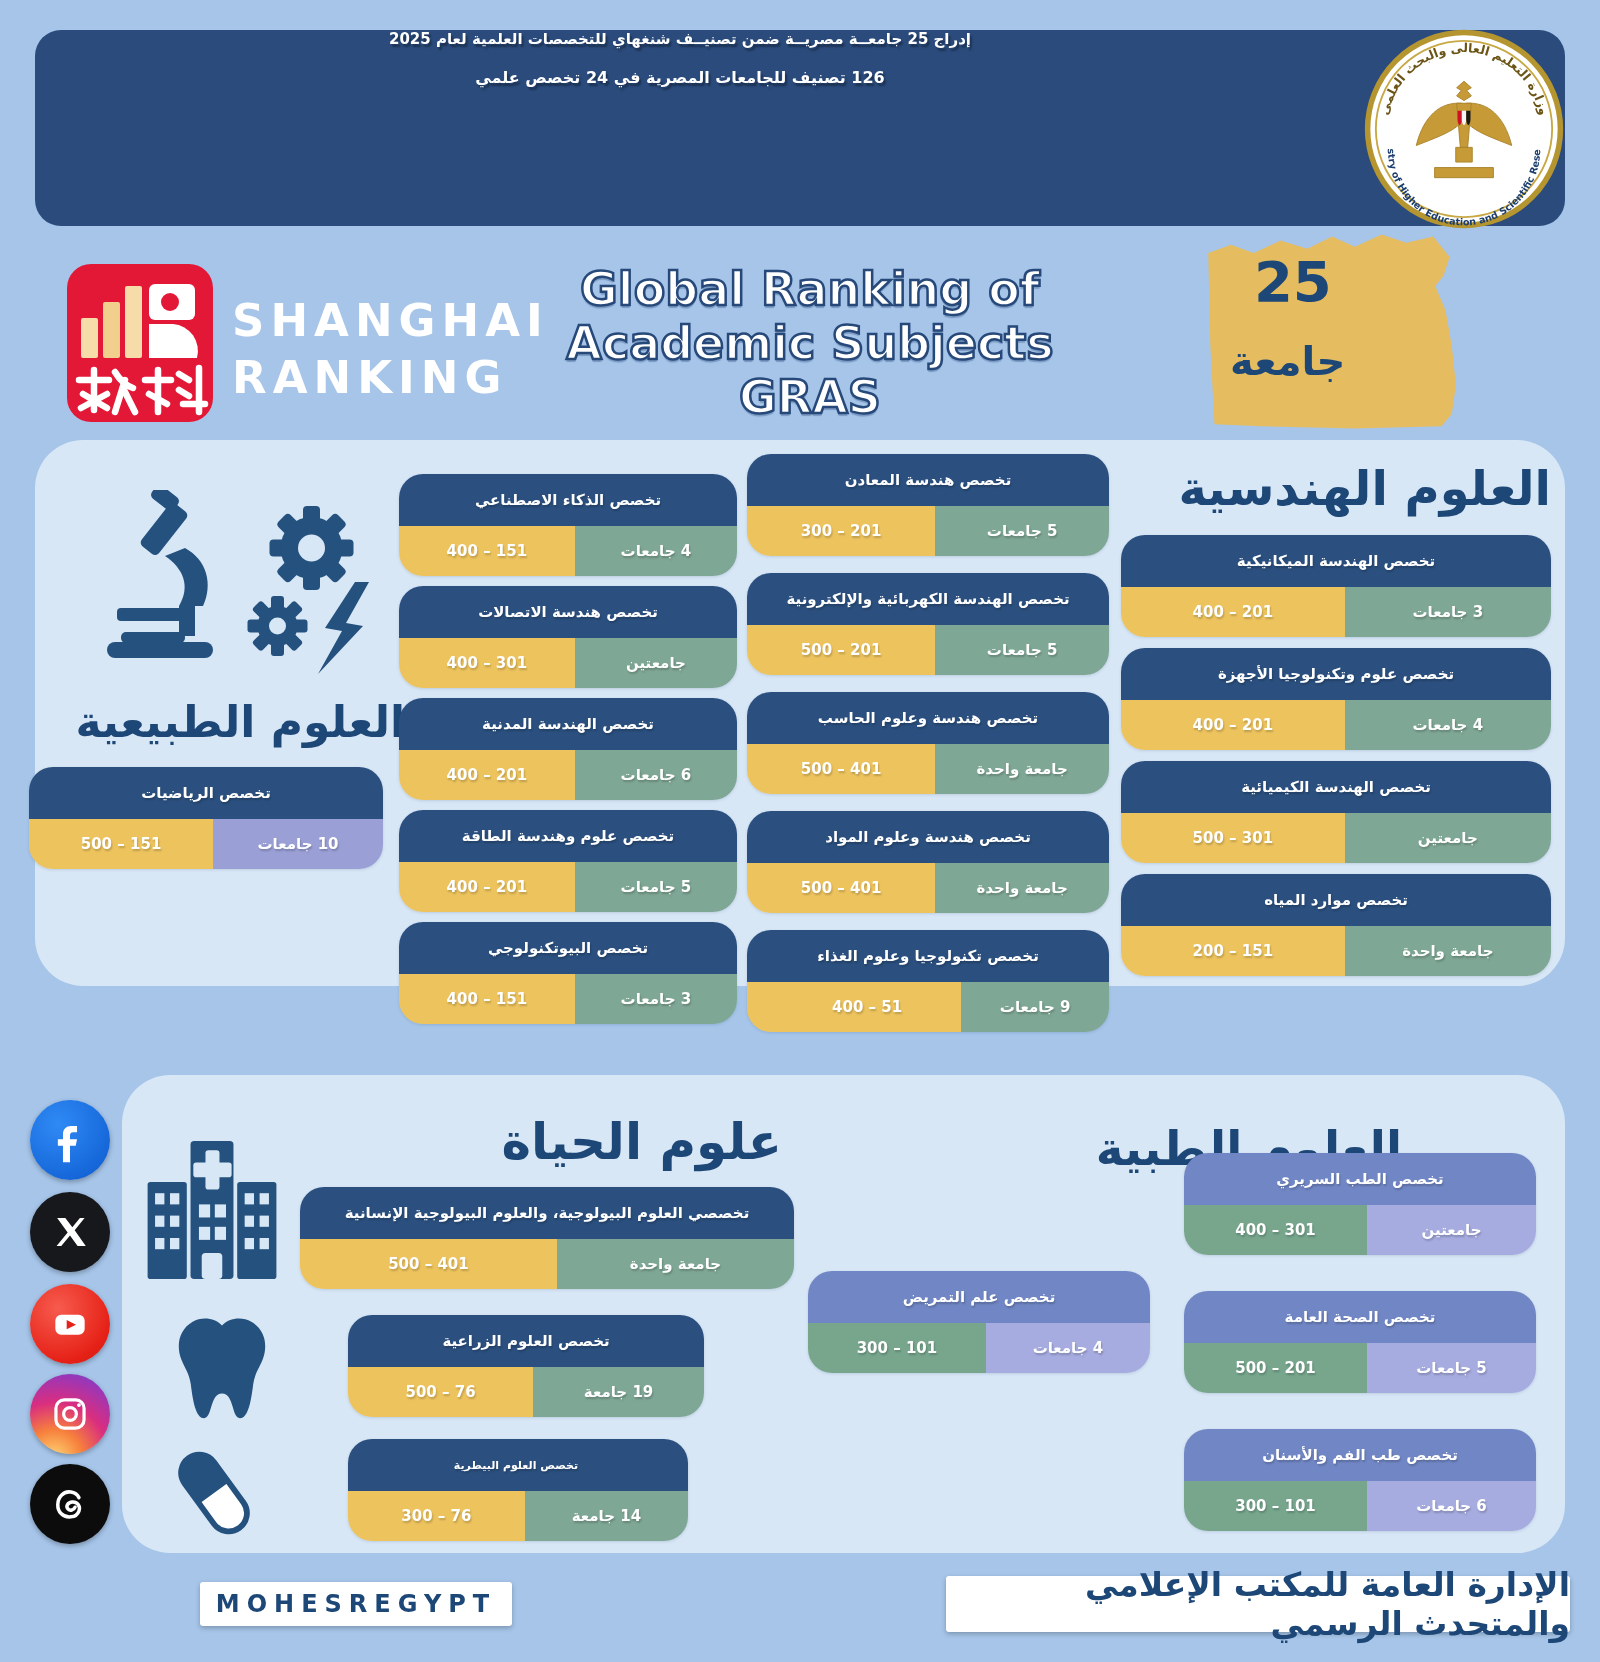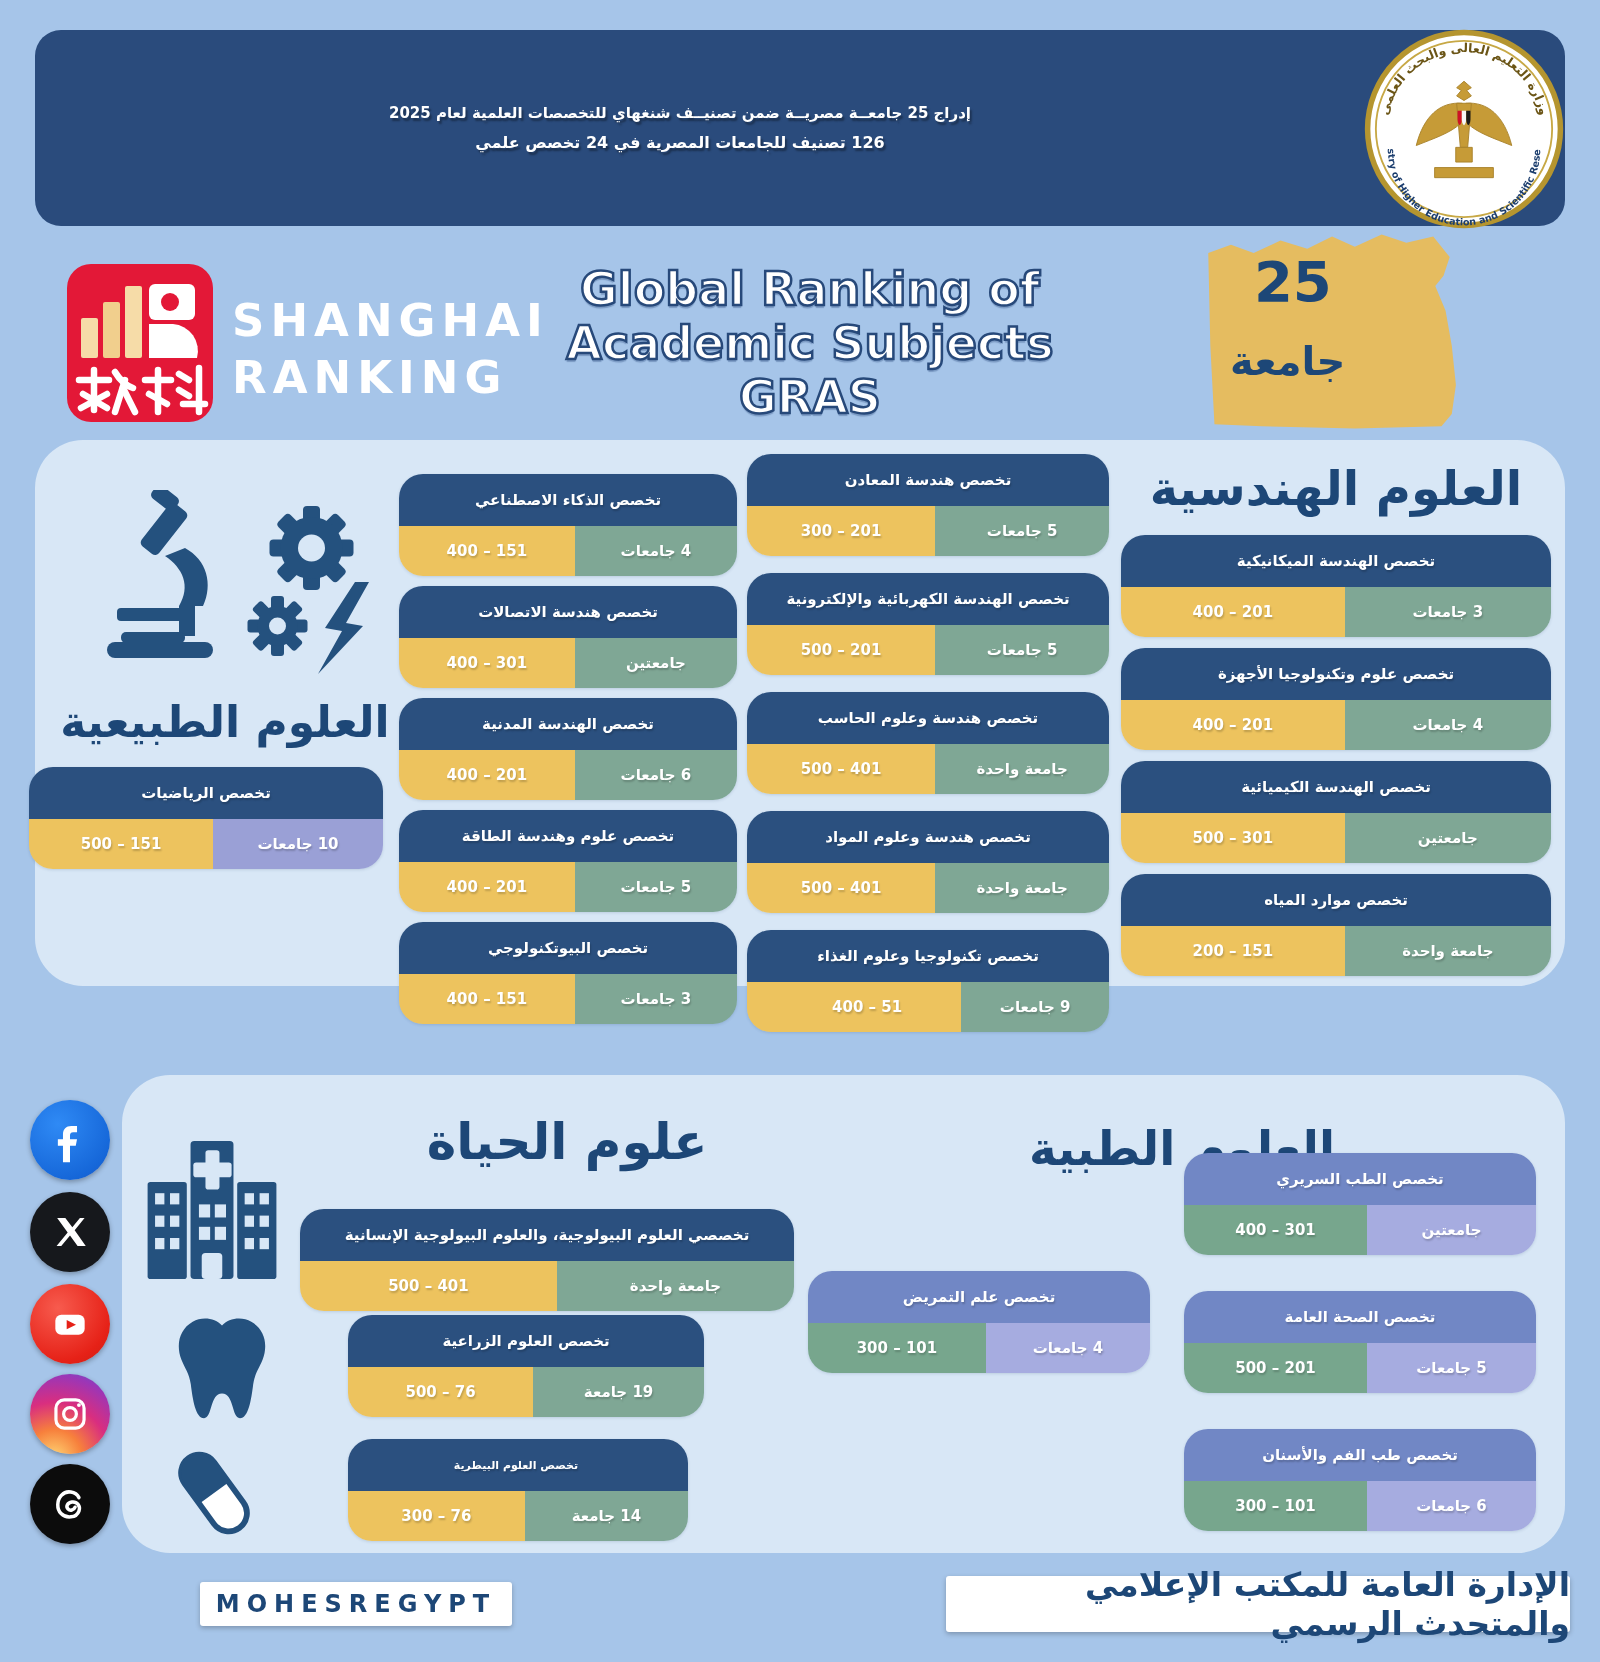--- a/index.html
+++ b/index.html
@@ -3,21 +3,21 @@
 <meta charset="utf-8">
 <style>
   html,body{margin:0;padding:0;}
   #page{position:relative;width:1600px;height:1662px;background:var(--page_bg,#a6c5e9);
     font-family:"DejaVu Sans",sans-serif;overflow:hidden;}
 
   
   .banner{position:absolute;left:35px;top:30px;width:1530px;height:196px;
     background:var(--banner,#2a4b7c);border-radius:26px;}
   .banner-text{position:absolute;left:60px;right:300px;top:0;bottom:0;direction:rtl;
-    display:flex;flex-direction:column;justify-content:center;gap:11px;text-align:center;}
+    display:flex;flex-direction:column;justify-content:flex-start;gap:20px;text-align:center;}
   .banner-line1{color:#fff;font-weight:bold;font-size:40px;white-space:nowrap;
     text-shadow:2px 3px 2px rgba(0,0,0,.35);}
   .banner-line2{color:#fff;font-weight:bold;font-size:46px;white-space:nowrap;
     text-shadow:2px 3px 2px rgba(0,0,0,.35);}
   .seal{position:absolute;left:1363px;top:28px;width:202px;height:202px;}
 
   
   .sr-logo{position:absolute;left:65px;top:262px;width:150px;height:162px;}
   .sr-name{position:absolute;left:232px;top:292px;color:#fff;font-weight:bold;
     font-size:45px;letter-spacing:6px;line-height:57px;white-space:nowrap;}
@@ -29,21 +29,21 @@
   .egypt-num{position:absolute;left:14%;top:13%;width:44%;text-align:center;
     color:#1d4777;font-weight:bold;font-size:56px;}
   .egypt-label{position:absolute;left:8%;top:56%;width:52%;text-align:center;direction:rtl;
     color:#1d4777;font-weight:bold;font-size:40px;}
 
   
   .panel{position:absolute;background:var(--panel,#d8e7f6);border-radius:48px;}
   #panel-eng{left:35px;top:440px;width:1530px;height:546px;}
   #panel-bio{left:122px;top:1075px;width:1443px;height:478px;}
 
-  .sec-title{color:var(--heading_text,#1d4777);font-weight:bold;text-align:center;direction:rtl;}
+  .sec-title{color:var(--heading_text,#1d4777);font-weight:bold;direction:rtl;}
 
   
   .col{position:absolute;display:flex;flex-direction:column;}
   #col-eng-right{right:14px;top:12px;width:430px;gap:11px;}
   #col-eng-right .sec-title{font-size:48px;height:72px;line-height:72px;}
   #col-eng-mid{right:456px;top:14px;width:362px;gap:17px;}
   #col-eng-left{right:828px;top:34px;width:338px;gap:10px;}
 
   
   .nat{position:absolute;left:10px;top:50px;width:360px;}
@@ -68,21 +68,21 @@
   .card.math .card-title{background:var(--navy_title,#2b507f);}
   .card.math .range{background:var(--yellow,#edc35e);}
   .card.math .count{background:var(--math_purple,#9aa0d6);}
   .card.med  .card-title{background:var(--med_blue,#7187c5);}
   .card.med  .range{background:var(--med_green,#77a68d);}
   .card.med  .count{background:var(--med_purple,#a6ace0);}
 
   
   #life-title{position:absolute;left:230px;top:38px;width:430px;font-size:50px;}
   #med-title{position:absolute;left:840px;top:46px;width:440px;font-size:47px;}
-  #card-bio{position:absolute;left:178px;top:134px;width:494px;}
+  #card-bio{position:absolute;left:178px;top:112px;width:494px;}
   #card-agri{position:absolute;left:226px;top:240px;width:356px;}
   #card-vet{position:absolute;left:226px;top:364px;width:340px;}
   #card-nursing{position:absolute;left:686px;top:196px;width:342px;}
   #col-med{left:1062px;top:78px;width:352px;gap:36px;}
   .icon-hospital{position:absolute;left:20px;top:56px;width:140px;height:158px;}
   .icon-tooth{position:absolute;left:48px;top:226px;width:104px;height:136px;}
   .icon-pill{position:absolute;left:44px;top:362px;width:96px;height:112px;}
 
   
   .soc{position:absolute;left:30px;width:80px;height:80px;border-radius:50%;

